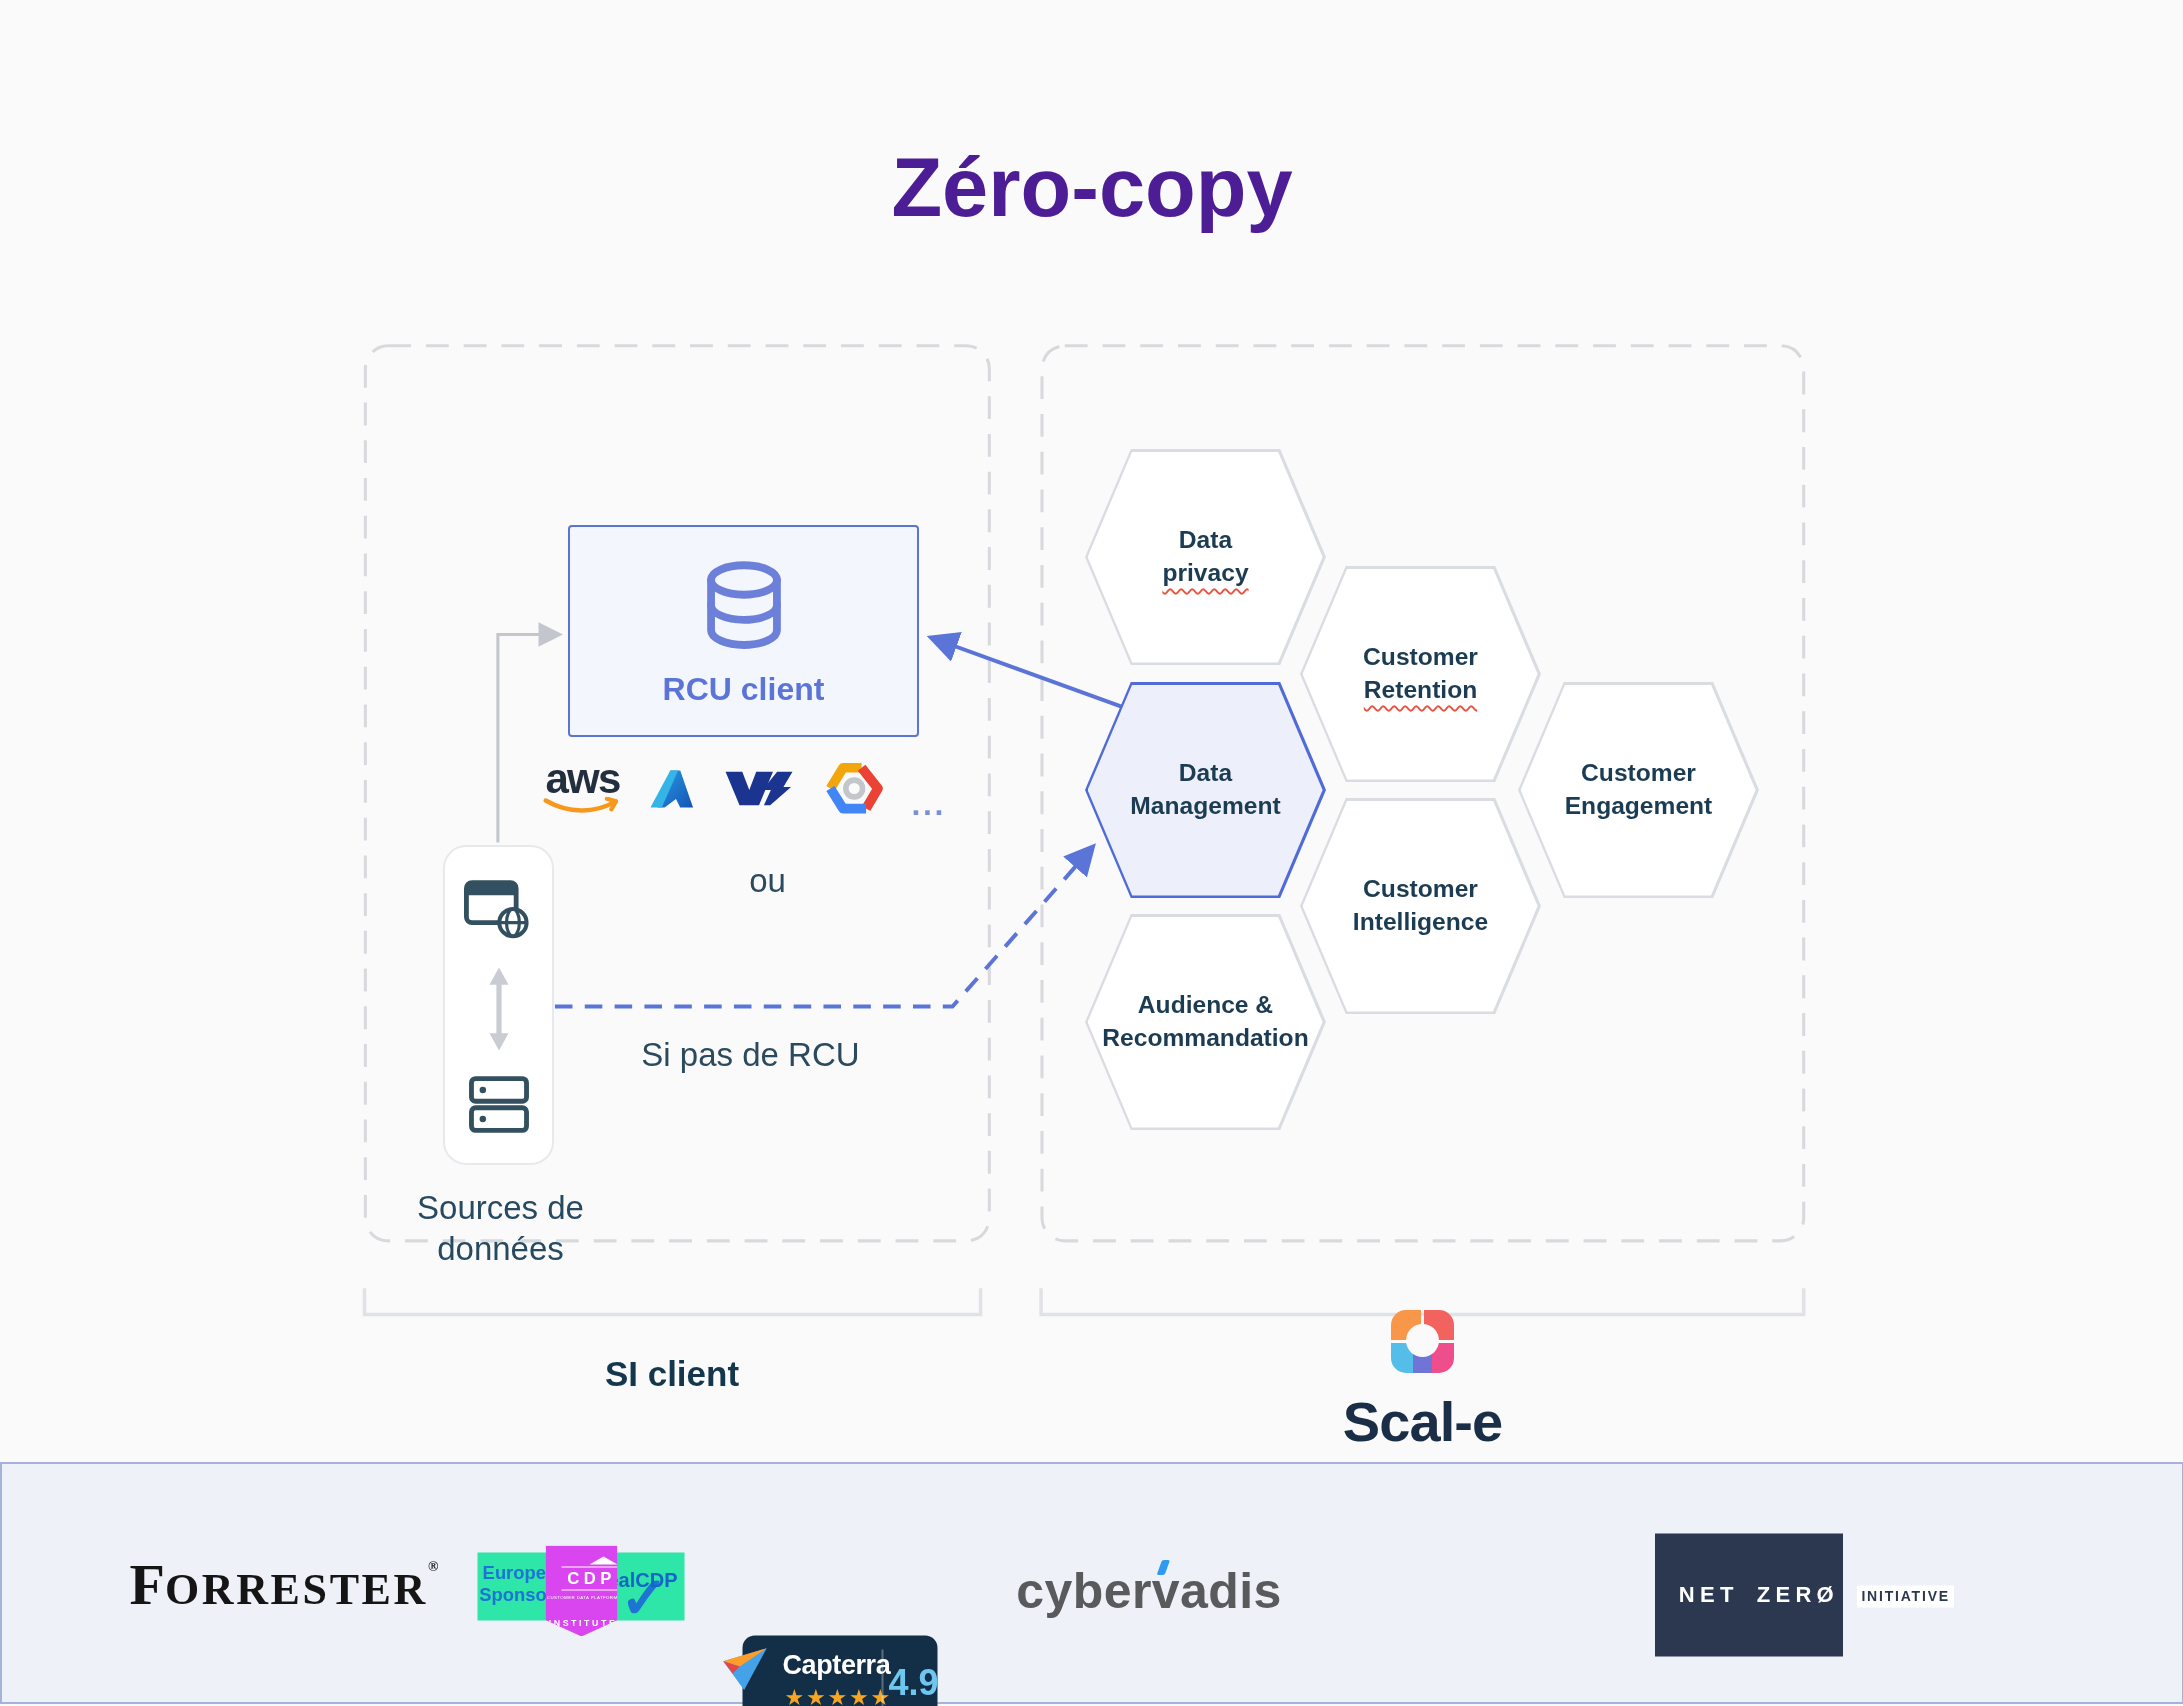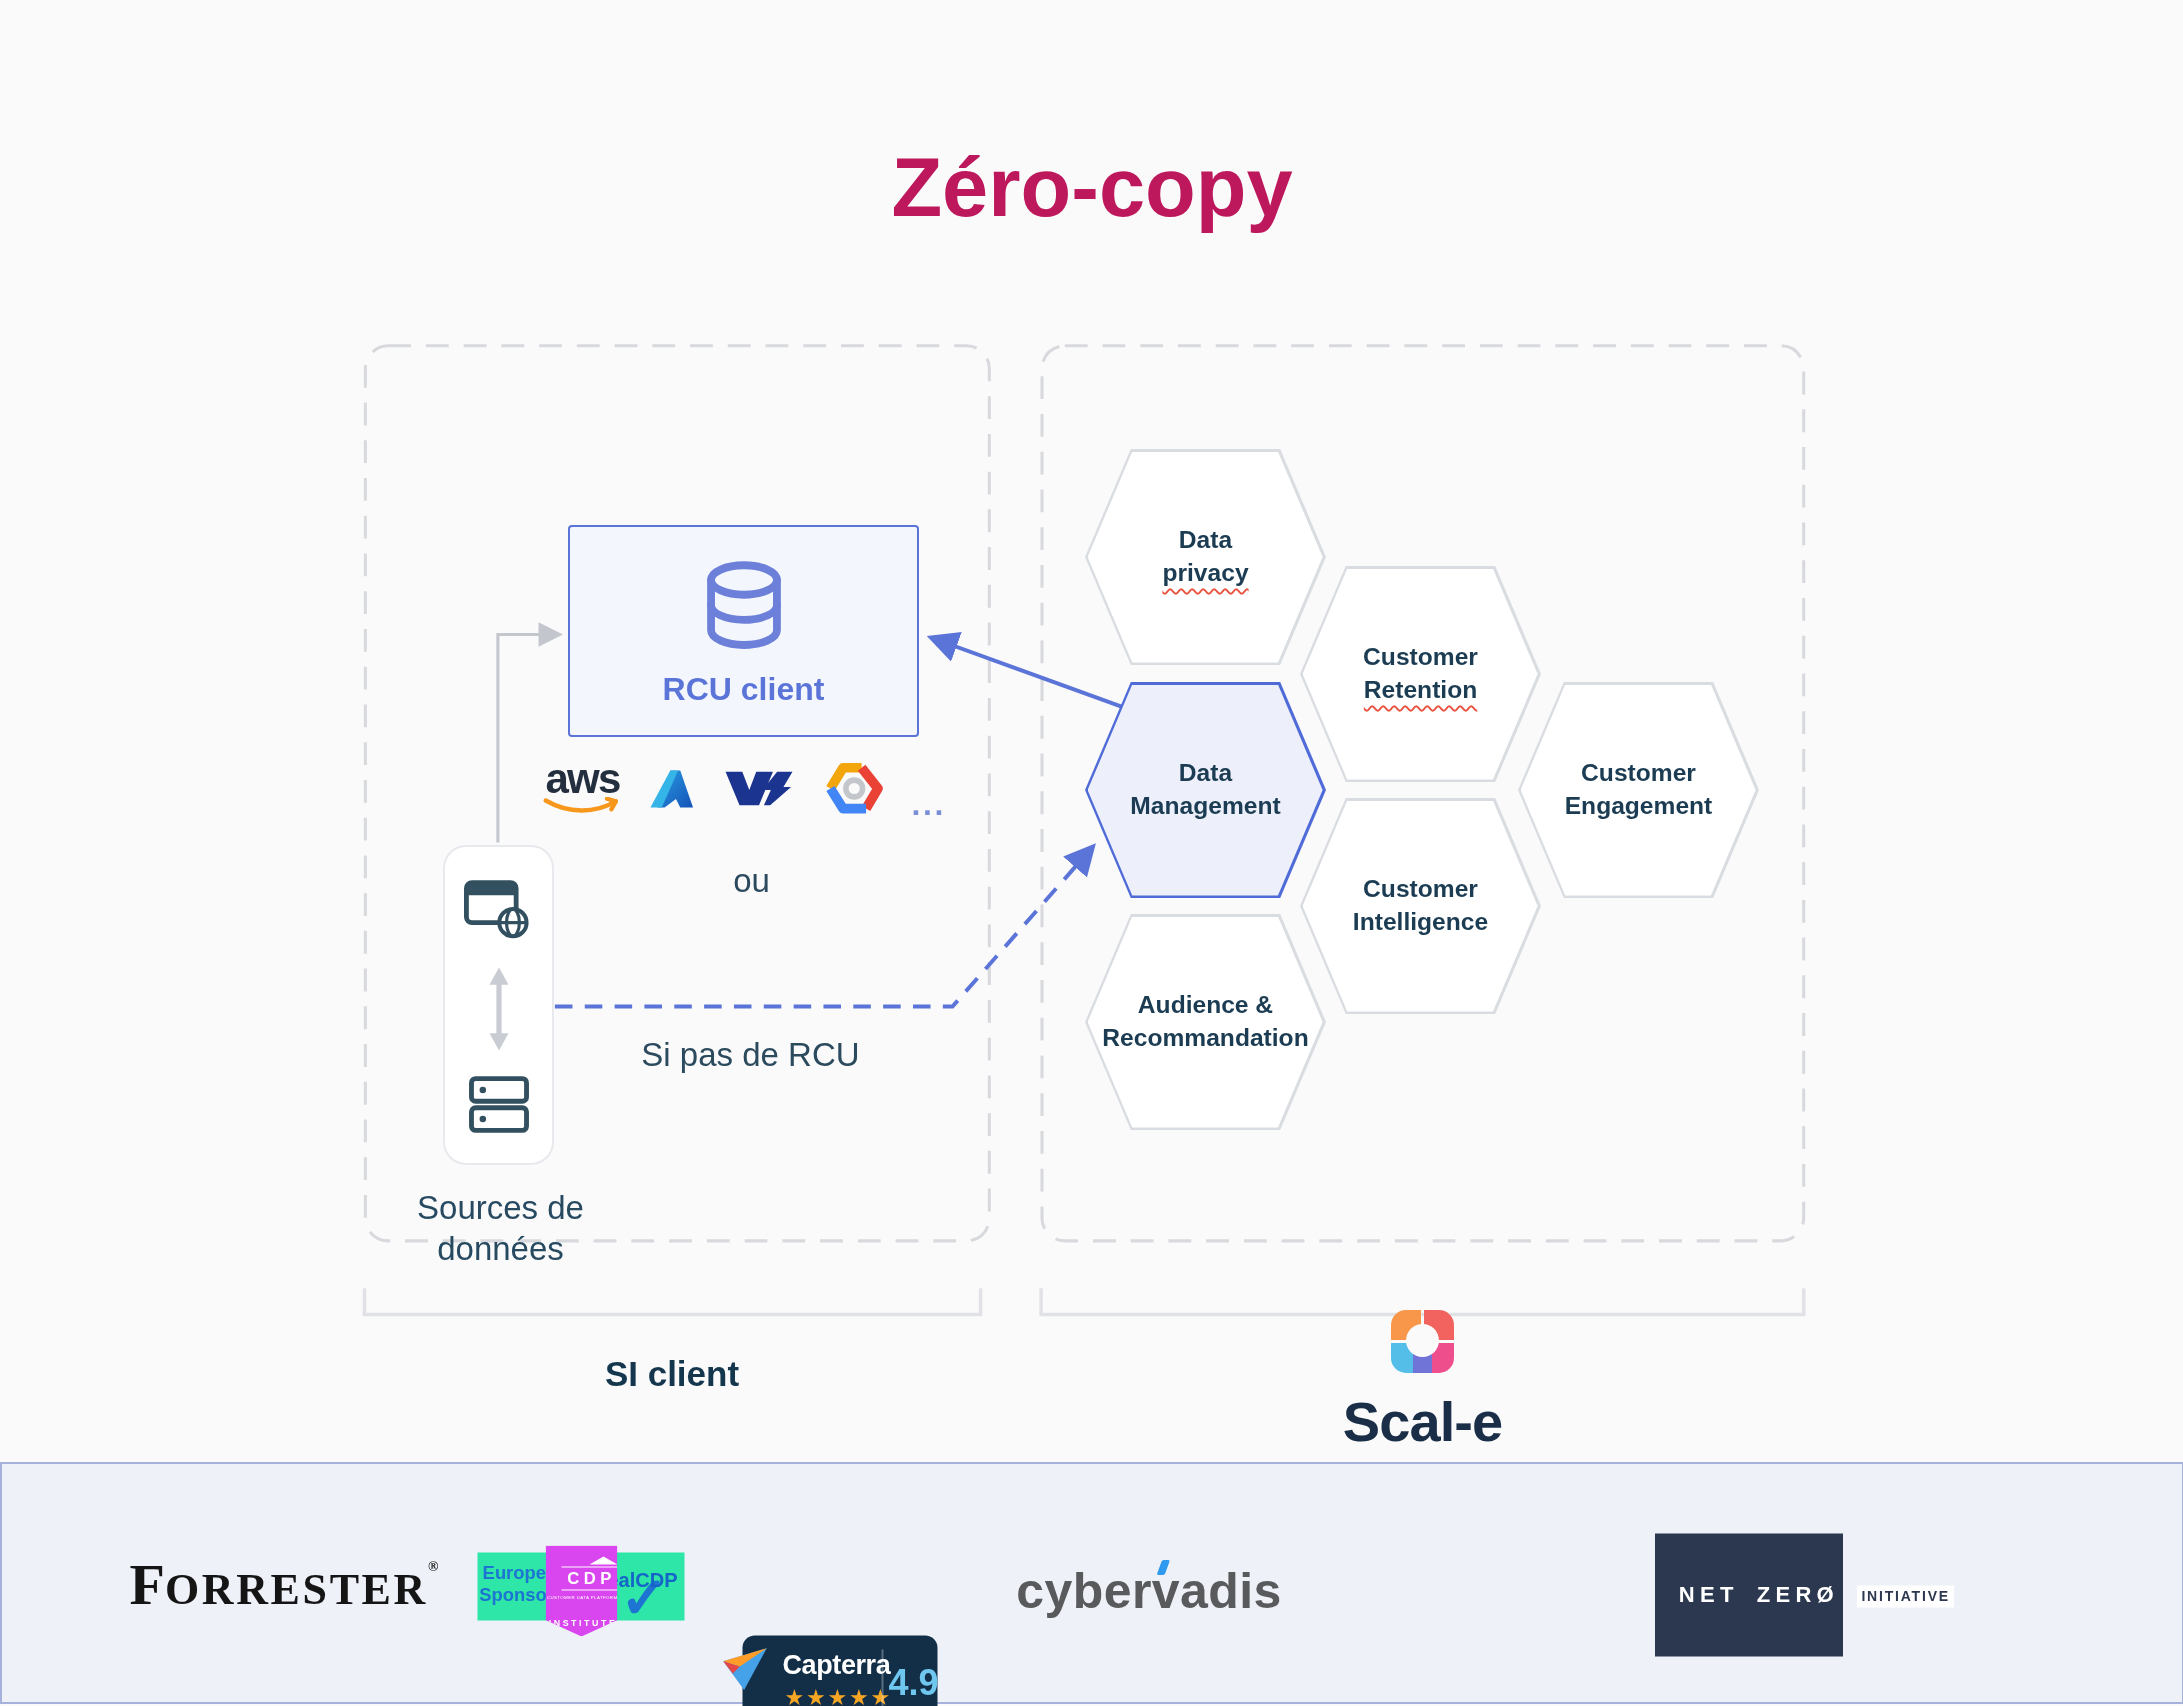--- a/index.html
+++ b/index.html
@@ -3,40 +3,40 @@
 <meta charset="utf-8">
 <style>
   html,body{margin:0;padding:0;}
   body{
     width:2184px;height:1706px;position:relative;overflow:hidden;
     background:#fafafb;font-family:"Liberation Sans",sans-serif;
   }
   
   .title{
     position:absolute;left:0;top:140px;width:2184px;text-align:center;
-    font-size:83px;font-weight:700;color:#be185d;letter-spacing:0;
+    font-size:83px;font-weight:700;color:#4c1d95;letter-spacing:0;
   }
   
   .overlay{position:absolute;left:0;top:0;}
   
   .rcu-card{
     position:absolute;left:568px;top:525px;width:351px;height:212px;
     border:2.6px solid #5b74d8;border-radius:4px;background:#f4f6fd;
     box-sizing:border-box;display:flex;flex-direction:column;align-items:center;justify-content:center;gap:12.3px;
   }
   .rcu-label{font-size:32px;font-weight:700;color:#5b74d8;}
   
   .providers{
     position:absolute;left:542px;top:751px;width:404px;height:75px;
     display:flex;align-items:center;justify-content:center;gap:26px;
   }
   .aws-wrap{display:flex;flex-direction:column;align-items:center;}
   .aws-word{font-size:42px;font-weight:700;color:#232f3e;letter-spacing:-1.8px;line-height:0.85;}
   .dots{font-size:32px;font-weight:700;color:#7b8fd8;letter-spacing:2.6px;align-self:flex-end;margin-bottom:3.5px;}
-  .ou-label{position:absolute;left:576px;top:862px;width:351px;text-align:center;
+  .ou-label{position:absolute;left:592px;top:862px;width:351px;text-align:center;
     font-size:33px;color:#2c4a5e;}
   
   .sources-box{
     position:absolute;left:443px;top:845px;width:111px;height:320px;background:#ffffff;
     border:2.6px solid #e7e9ed;border-radius:23px;box-sizing:border-box;
     display:flex;flex-direction:column;align-items:center;justify-content:space-between;
     padding:24.6px 0;
   }
   .sources-label{
     position:absolute;left:373px;top:1187px;width:255px;text-align:center;

